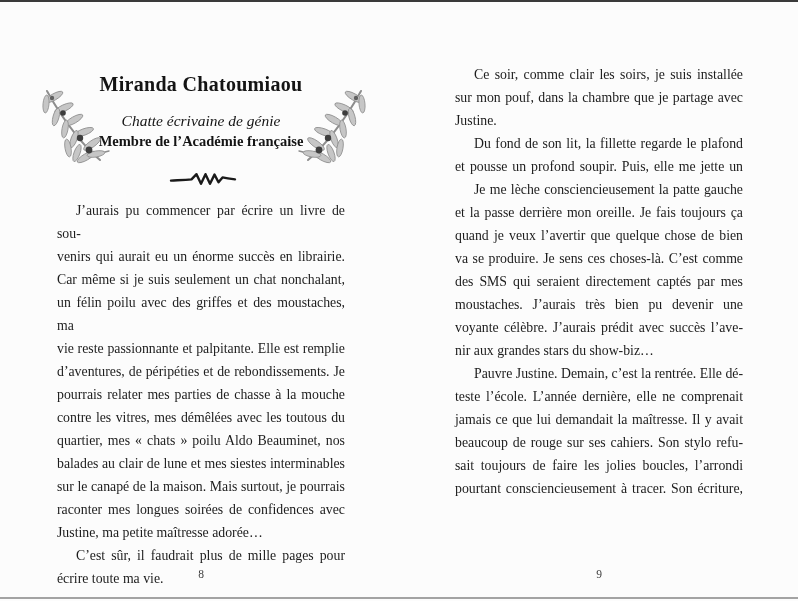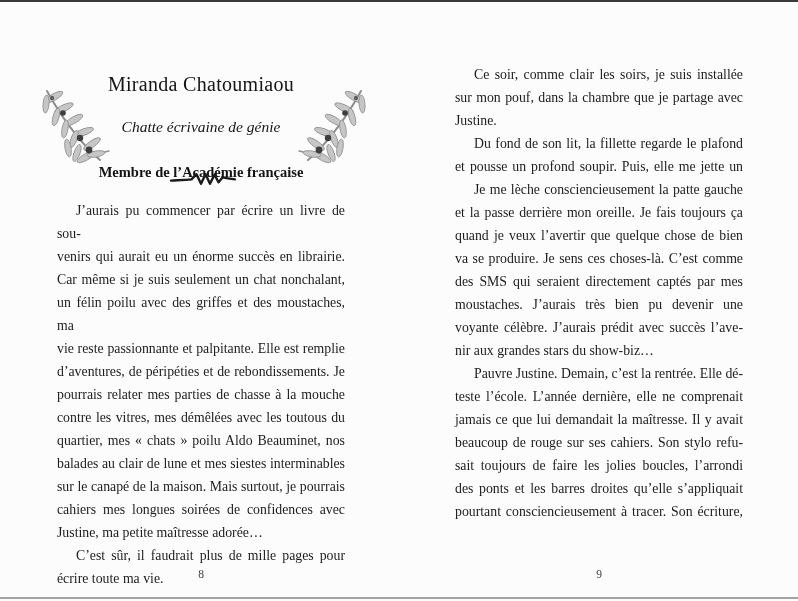--- a/index.html
+++ b/index.html
@@ -5,23 +5,23 @@
   html,body { margin:0; padding:0; background:#e8e8e8; }
   .screen {
     position:relative; width:798px; height:601px; margin:0 auto;
     background:#fcfcfc; overflow:hidden;
     font-family:"Liberation Serif", serif;
   }
   .rule-top { position:absolute; left:0; top:0; width:798px; height:2px; background:#3a3a3a; }
   .rule-bottom { position:absolute; left:0; top:597px; width:798px; height:2px; background:#a3a3a3; }
 
   .header { position:absolute; left:57px; top:74px; width:288px; text-align:center; color:#141414; }
-  .author { font-size:20px; font-weight:normal; letter-spacing:0.3px; line-height:20px; }
-  .role   { font-size:15.5px; font-style:italic; margin-top:24px; line-height:17px; }
-  .affil  { font-size:14.5px; font-weight:bold; margin-top:30px; line-height:15px; }
+  .author { font-size:20px; font-weight:bold; letter-spacing:0.3px; line-height:20px; }
+  .role   { font-size:15.5px; font-style:italic; margin-top:18px; line-height:17px; }
+  .affil  { font-size:14.5px; font-weight:bold; margin-top:5px; line-height:15px; }
 
   .branch { position:absolute; top:84px; width:76px; height:82px; }
   .branch.bl { left:34px; }
   .branch.br { left:298px; transform:scaleX(-1); }
   .divider { position:absolute; left:169px; top:171px; width:68px; height:16px; }
 
   .body { position:absolute; width:288px; font-size:13.8px; line-height:23px; color:#1c1c1c; }
   .body.lp { left:57px;  top:199px; }
   .body.rp { left:455px; top:63px;  }
   .line { text-align:justify; text-align-last:justify; }
@@ -111,21 +111,21 @@
       <div class="line">venirs qui aurait eu un énorme succès en librairie.</div>
       <div class="line">Car même si je suis seulement un chat nonchalant,</div>
       <div class="line">un félin poilu avec des griffes et des moustaches, ma</div>
       <div class="line">vie reste passionnante et palpitante. Elle est remplie</div>
       <div class="line">d’aventures, de péripéties et de rebondissements. Je</div>
       <div class="line">pourrais relater mes parties de chasse à la mouche</div>
       <div class="line">contre les vitres, mes démêlées avec les toutous du</div>
       <div class="line">quartier, mes « chats » poilu Aldo Beauminet, nos</div>
       <div class="line">balades au clair de lune et mes siestes interminables</div>
       <div class="line">sur le canapé de la maison. Mais surtout, je pourrais</div>
-      <div class="line">cahiers mes longues soirées de confidences avec</div>
+      <div class="line">raconter mes longues soirées de confidences avec</div>
       <div class="line end">Justine, ma petite maîtresse adorée…</div>
       <div class="line ind">C’est sûr, il faudrait plus de mille pages pour</div>
       <div class="line end">écrire toute ma vie.</div>
     </div>
   <div class="body rp">
       <div class="line ind">Ce soir, comme clair les soirs, je suis installée</div>
       <div class="line">sur mon pouf, dans la chambre que je partage avec</div>
       <div class="line end">Justine.</div>
       <div class="line ind">Du fond de son lit, la fillette regarde le plafond</div>
       <div class="line">et pousse un profond soupir. Puis, elle me jette un</div>
@@ -135,19 +135,18 @@
       <div class="line">va se produire. Je sens ces choses-là. C’est comme</div>
       <div class="line">des SMS qui seraient directement captés par mes</div>
       <div class="line">moustaches. J’aurais très bien pu devenir une</div>
       <div class="line">voyante célèbre. J’aurais prédit avec succès l’ave-</div>
       <div class="line end">nir aux grandes stars du show-biz…</div>
       <div class="line ind">Pauvre Justine. Demain, c’est la rentrée. Elle dé-</div>
       <div class="line">teste l’école. L’année dernière, elle ne comprenait</div>
       <div class="line">jamais ce que lui demandait la maîtresse. Il y avait</div>
       <div class="line">beaucoup de rouge sur ses cahiers. Son stylo refu-</div>
       <div class="line">sait toujours de faire les jolies boucles, l’arrondi</div>
-      <div class="line">des ponts et les barres droites qu’elle s’appliquait</div>
       <div class="line">pourtant consciencieusement à tracer. Son écriture,</div>
     </div>
 
   <div class="pageno lp">8</div>
   <div class="pageno rp">9</div>
 </div>
 
 </body></html>

